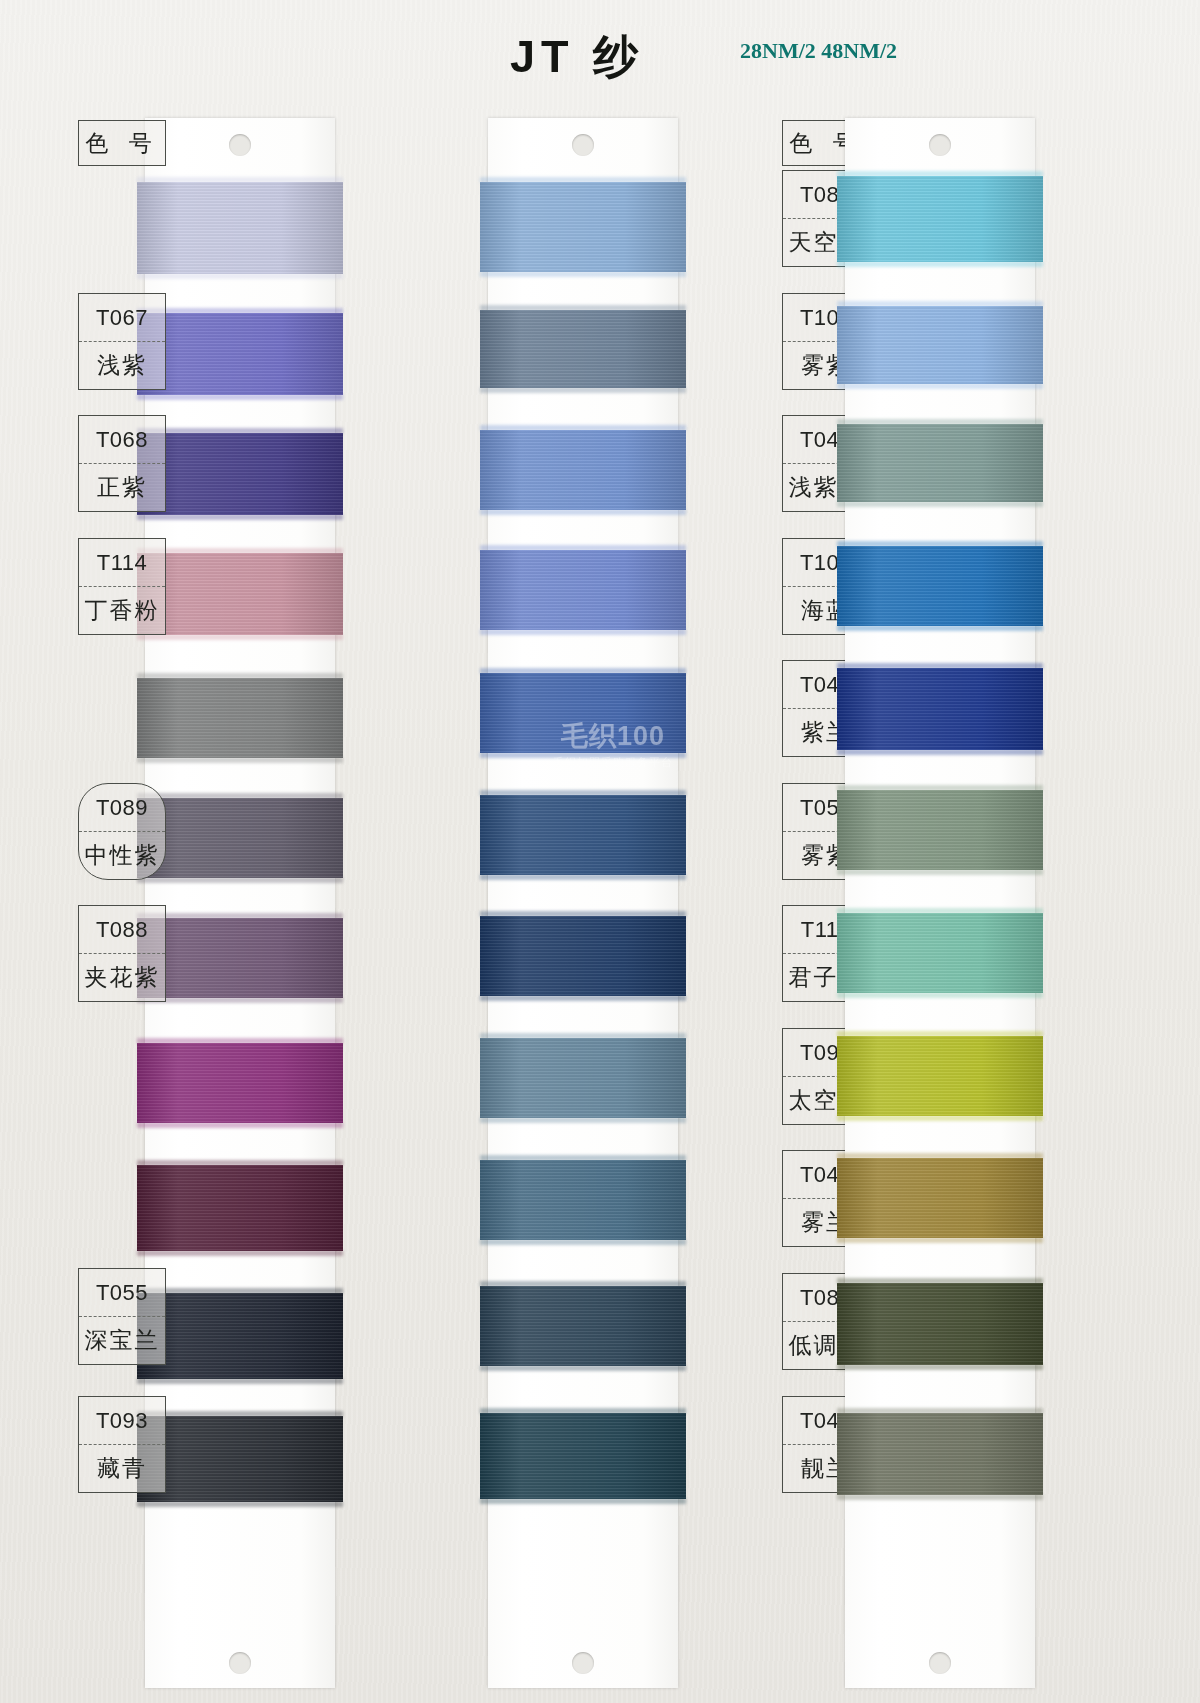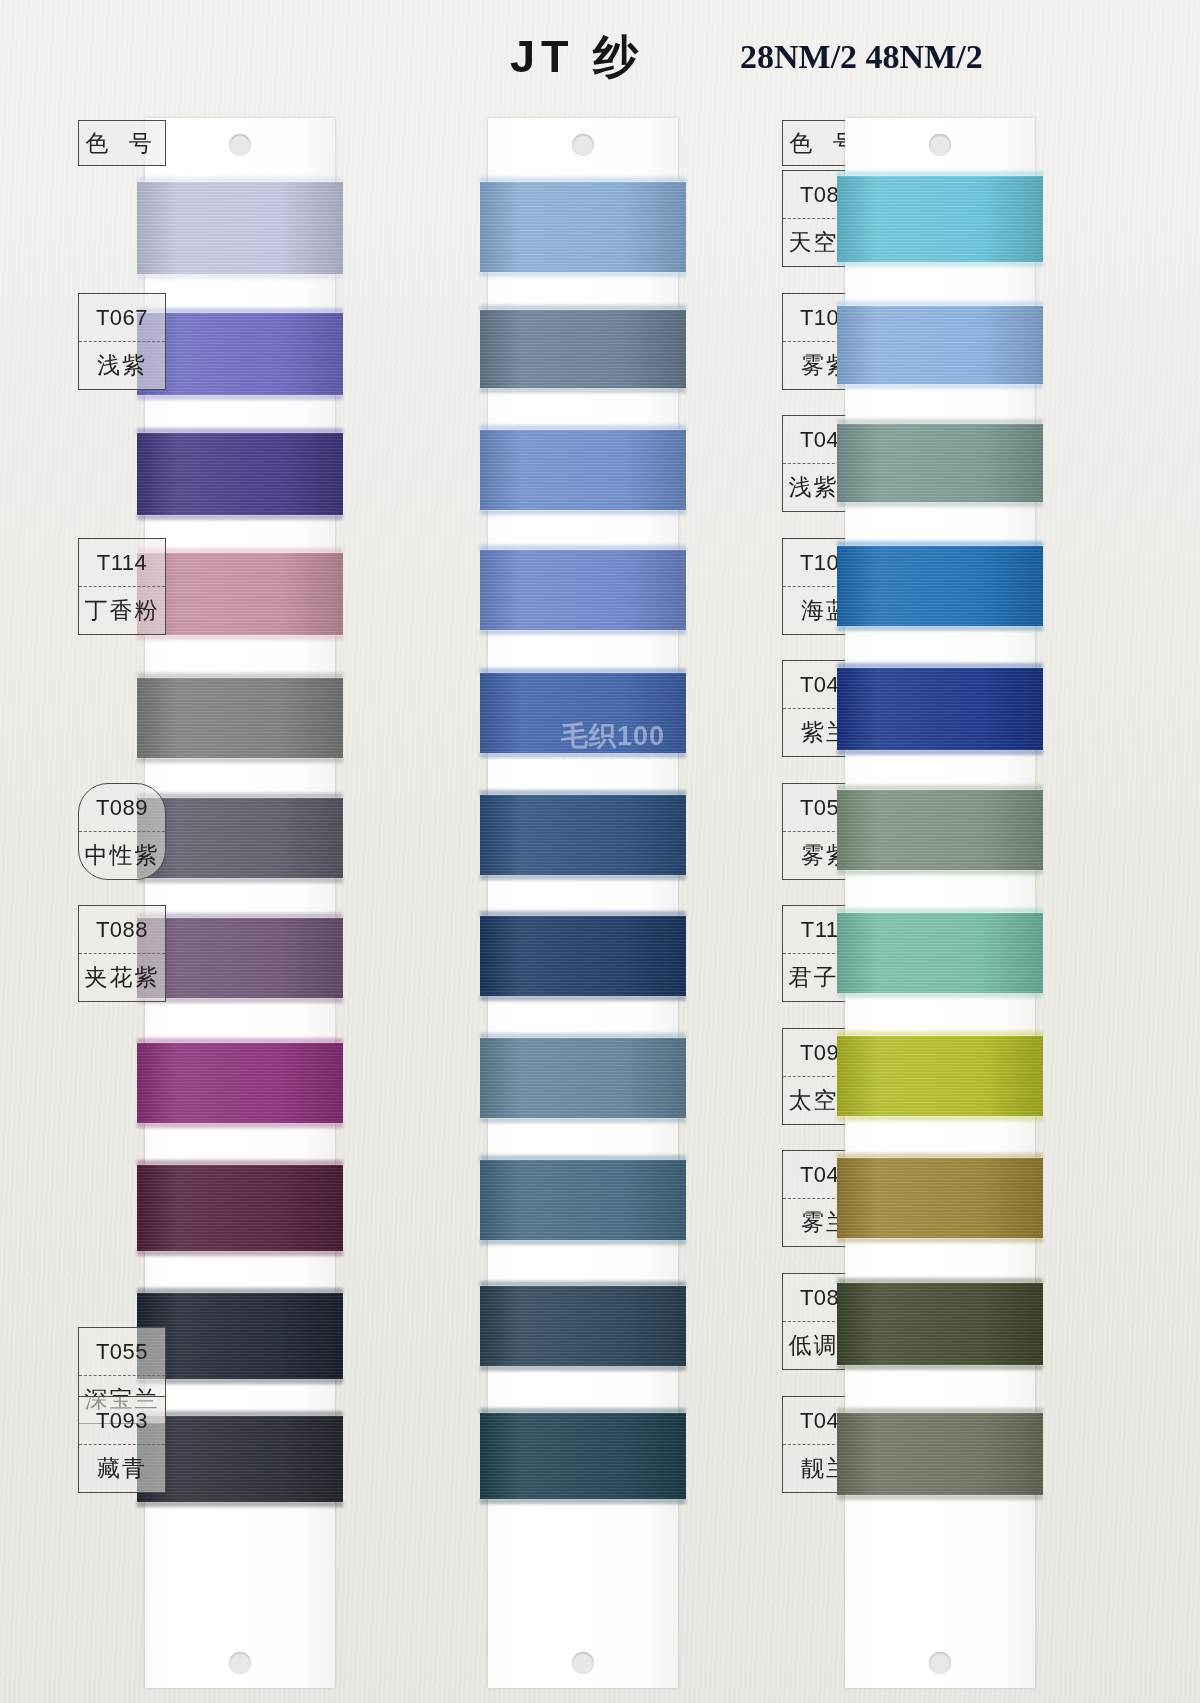--- a/index.html
+++ b/index.html
@@ -31,21 +31,21 @@
     color:#1d1f1c;letter-spacing:1px;
     white-space:pre-line;
   }
   .brand{
     position:absolute;left:510px;top:27px;
     font-weight:bold;font-size:45px;letter-spacing:6px;color:#141612;
   }
   .counts{
     position:absolute;left:740px;top:38px;
     font-family:"Liberation Serif","DejaVu Serif",serif;
-    font-weight:bold;font-size:34px;letter-spacing:0px;color:#0f172a;
+    font-weight:bold;font-size:22px;letter-spacing:0px;color:#0f766e;
   }
 
   
   .col{position:absolute;top:108px;width:352px;height:1595px;}
   .col-0{left:30px;}
   .col-1{left:382px;}
   .col-2{left:735px;}
 
   
   .card{
@@ -197,33 +197,37 @@
           <div class="shade"></div>
         </div>
       </div>
       <div class="label lab-0 head" style="top: 12px;">
         <div class="code">色 号</div>
       </div>
       <div class="label lab-0" style="top: 185px;">
         <div class="code">T067</div>
         <div class="name">浅紫</div>
       </div>
+      <div class="label lab-0" style="top: 307px;">
+        <div class="code">T068</div>
+        <div class="name">正紫</div>
+      </div>
       <div class="label lab-0" style="top: 430px;">
         <div class="code">T114</div>
         <div class="name">丁香粉</div>
       </div>
       <div class="label lab-0" style="top: 675px; border-radius: 30px;">
         <div class="code">T089</div>
         <div class="name">中性紫</div>
       </div>
       <div class="label lab-0" style="top: 797px;">
         <div class="code">T088</div>
         <div class="name">夹花紫</div>
       </div>
-      <div class="label lab-0" style="top: 1219px;">
+      <div class="label lab-0" style="top: 1160px;">
         <div class="code">T055</div>
         <div class="name">深宝兰</div>
       </div>
       <div class="label lab-0" style="top: 1288px;">
         <div class="code">T093</div>
         <div class="name">藏青</div>
       </div>
     </div>
     <div class="col col-1">
       <div class="card card-1">

